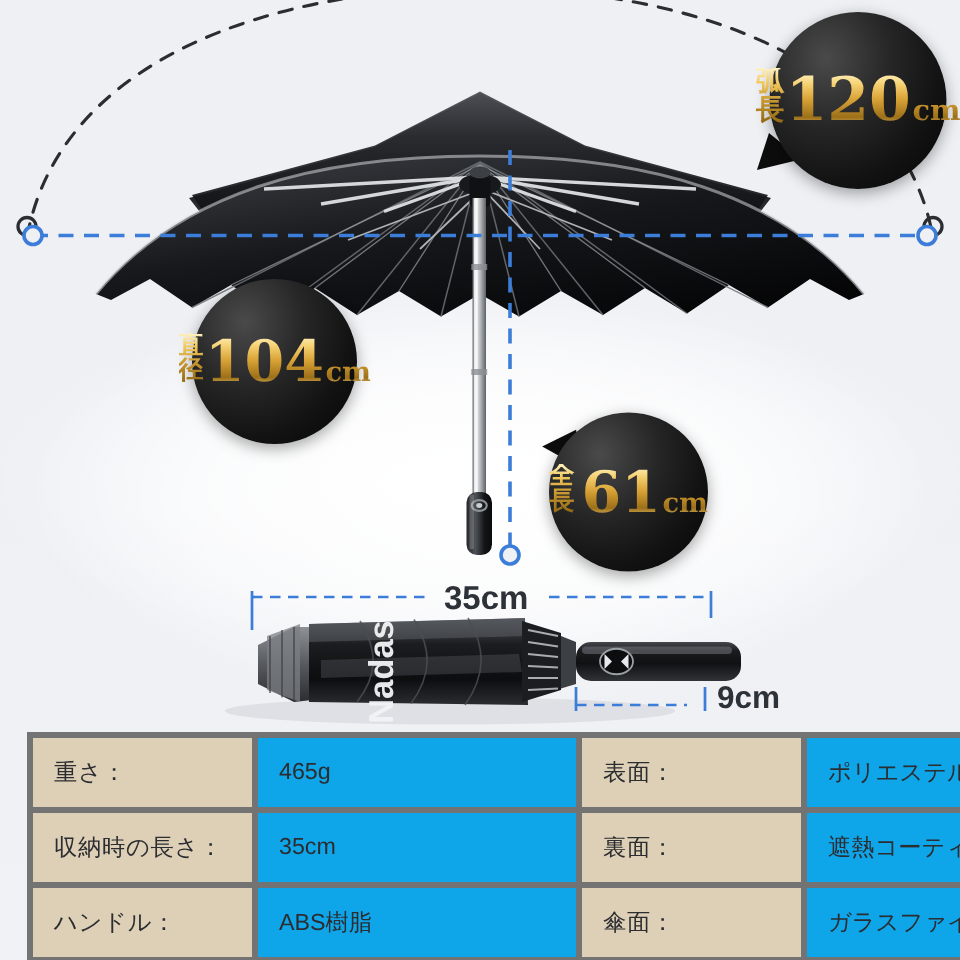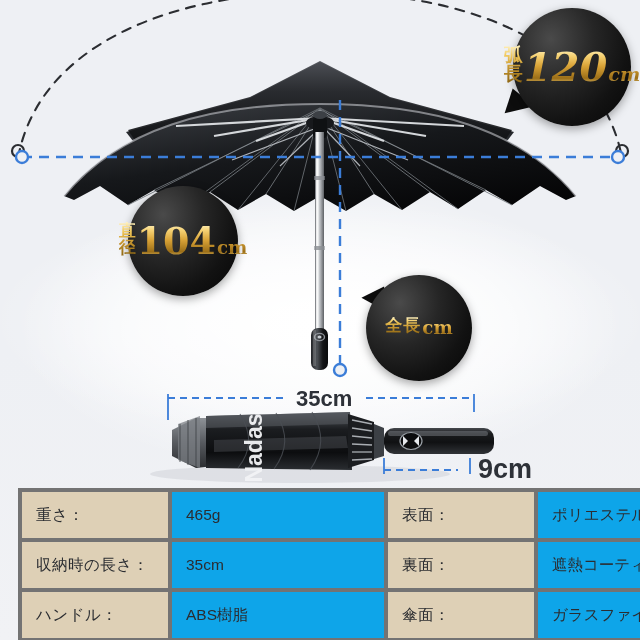--- a/index.html
+++ b/index.html
@@ -86,21 +86,21 @@
     font-size: 0.48em;
     margin-left: 1px;
   }
 
   
   #bubble-arc {
     left: 513px; top: 8px;
     width: 118px; height: 118px;
   }
   #bubble-arc .cap { font-size: 19px; margin-bottom: 6px; }
-  #bubble-arc .val { font-size: 40px; font-style: italic; }
+  #bubble-arc .val { font-size: 40px; }
 
   
   #bubble-dia {
     left: 128px; top: 186px;
     width: 110px; height: 110px;
   }
   #bubble-dia .cap { font-size: 17px; margin-bottom: 5px; }
   #bubble-dia .val { font-size: 38px; }
 
   
@@ -133,21 +133,21 @@
 
   
   .dim-label {
     position: absolute;
     font-family: "Liberation Sans", "DejaVu Sans", sans-serif;
     font-weight: bold;
     color: #2d3138;
     z-index: 7;
   }
   #label-35 { left: 296px; top: 386px; font-size: 22px; }
-  #label-9  { left: 478px; top: 454px; font-size: 27px; }
+  #label-9  { left: 478px; top: 454px; font-size: 21px; }
 
   
   .spec-table {
     position: absolute;
     left: 18px;
     top: 488px;
     width: 604px;
     border-collapse: collapse;
     table-layout: fixed;
     border: 1px solid #c9c6bd;
@@ -381,20 +381,21 @@
     <span class="cap">直径</span>
     <span class="val">
       <span>104</span>
       <span class="unit">cm</span>
     </span>
   </div>
 
   <div class="bubble" id="bubble-len">
     <span class="cap">全長</span>
     <span class="val">
+      <span>61</span>
       <span class="unit">cm</span>
     </span>
   </div>
 
   <div class="dim-label" id="label-35">35cm</div>
   <div class="dim-label" id="label-9">9cm</div>
 
   <table class="spec-table">
     <tbody>
       <tr>

